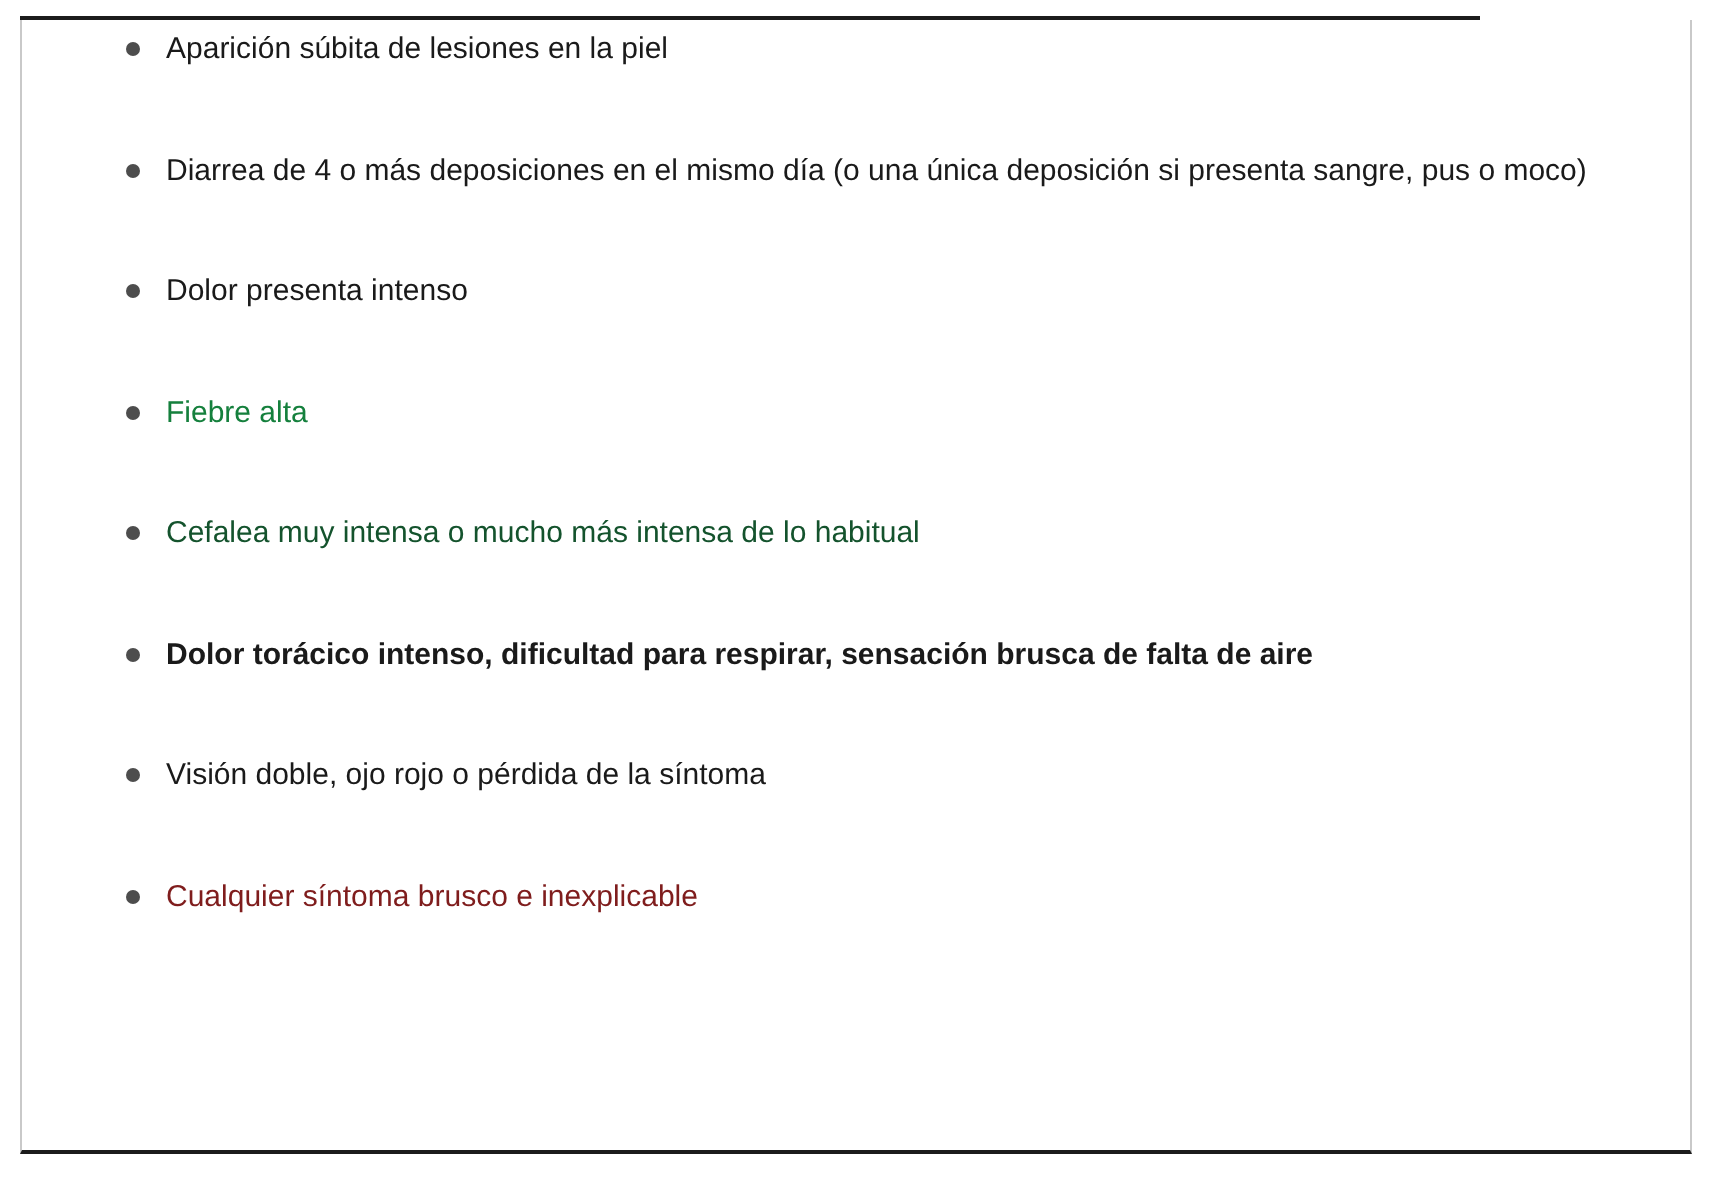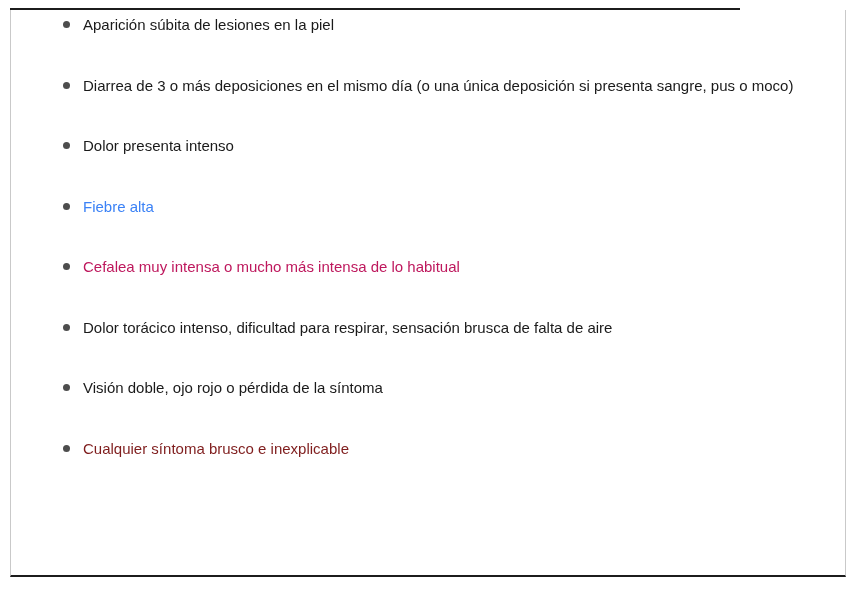--- a/index.html
+++ b/index.html
@@ -68,37 +68,37 @@
 <div class="page">
   <div class="top-rule"></div>
   <div class="content-box">
     <ul class="symptom-list">
         <li>
           <span class="bullet" style="background: rgb(77, 77, 77);"></span>
           <span class="item-text" style="color: rgb(26, 26, 26);">Aparición súbita de lesiones en la piel</span>
         </li>
         <li>
           <span class="bullet" style="background: rgb(77, 77, 77);"></span>
-          <span class="item-text" style="color: rgb(26, 26, 26);">Diarrea de 3 o más deposiciones en el mismo día (o una única deposición si presenta sangre, pus o moco)</span>
+          <span class="item-text" style="color: rgb(26, 26, 26);">Diarrea de 4 o más deposiciones en el mismo día (o una única deposición si presenta sangre, pus o moco)</span>
         </li>
         <li>
           <span class="bullet" style="background: rgb(77, 77, 77);"></span>
           <span class="item-text" style="color: rgb(26, 26, 26);">Dolor presenta intenso</span>
         </li>
         <li>
           <span class="bullet" style="background: rgb(77, 77, 77);"></span>
-          <span class="item-text" style="color: #3b82f6;">Fiebre alta</span>
+          <span class="item-text" style="color: #15803d;">Fiebre alta</span>
         </li>
         <li>
           <span class="bullet" style="background: rgb(77, 77, 77);"></span>
-          <span class="item-text" style="color: #be185d;">Cefalea muy intensa o mucho más intensa de lo habitual</span>
+          <span class="item-text" style="color: #14532d;">Cefalea muy intensa o mucho más intensa de lo habitual</span>
         </li>
         <li>
           <span class="bullet" style="background: rgb(77, 77, 77);"></span>
-          <span class="item-text" style="color: rgb(26, 26, 26);">Dolor torácico intenso, dificultad para respirar, sensación brusca de falta de aire</span>
+          <span class="item-text" style="color: rgb(26, 26, 26); font-weight: bold;">Dolor torácico intenso, dificultad para respirar, sensación brusca de falta de aire</span>
         </li>
         <li>
           <span class="bullet" style="background: rgb(77, 77, 77);"></span>
           <span class="item-text" style="color: rgb(26, 26, 26);">Visión doble, ojo rojo o pérdida de la síntoma</span>
         </li>
         <li>
           <span class="bullet" style="background: rgb(77, 77, 77);"></span>
           <span class="item-text" style="color: #7f1d1d;">Cualquier síntoma brusco e inexplicable</span>
         </li>
       </ul>

